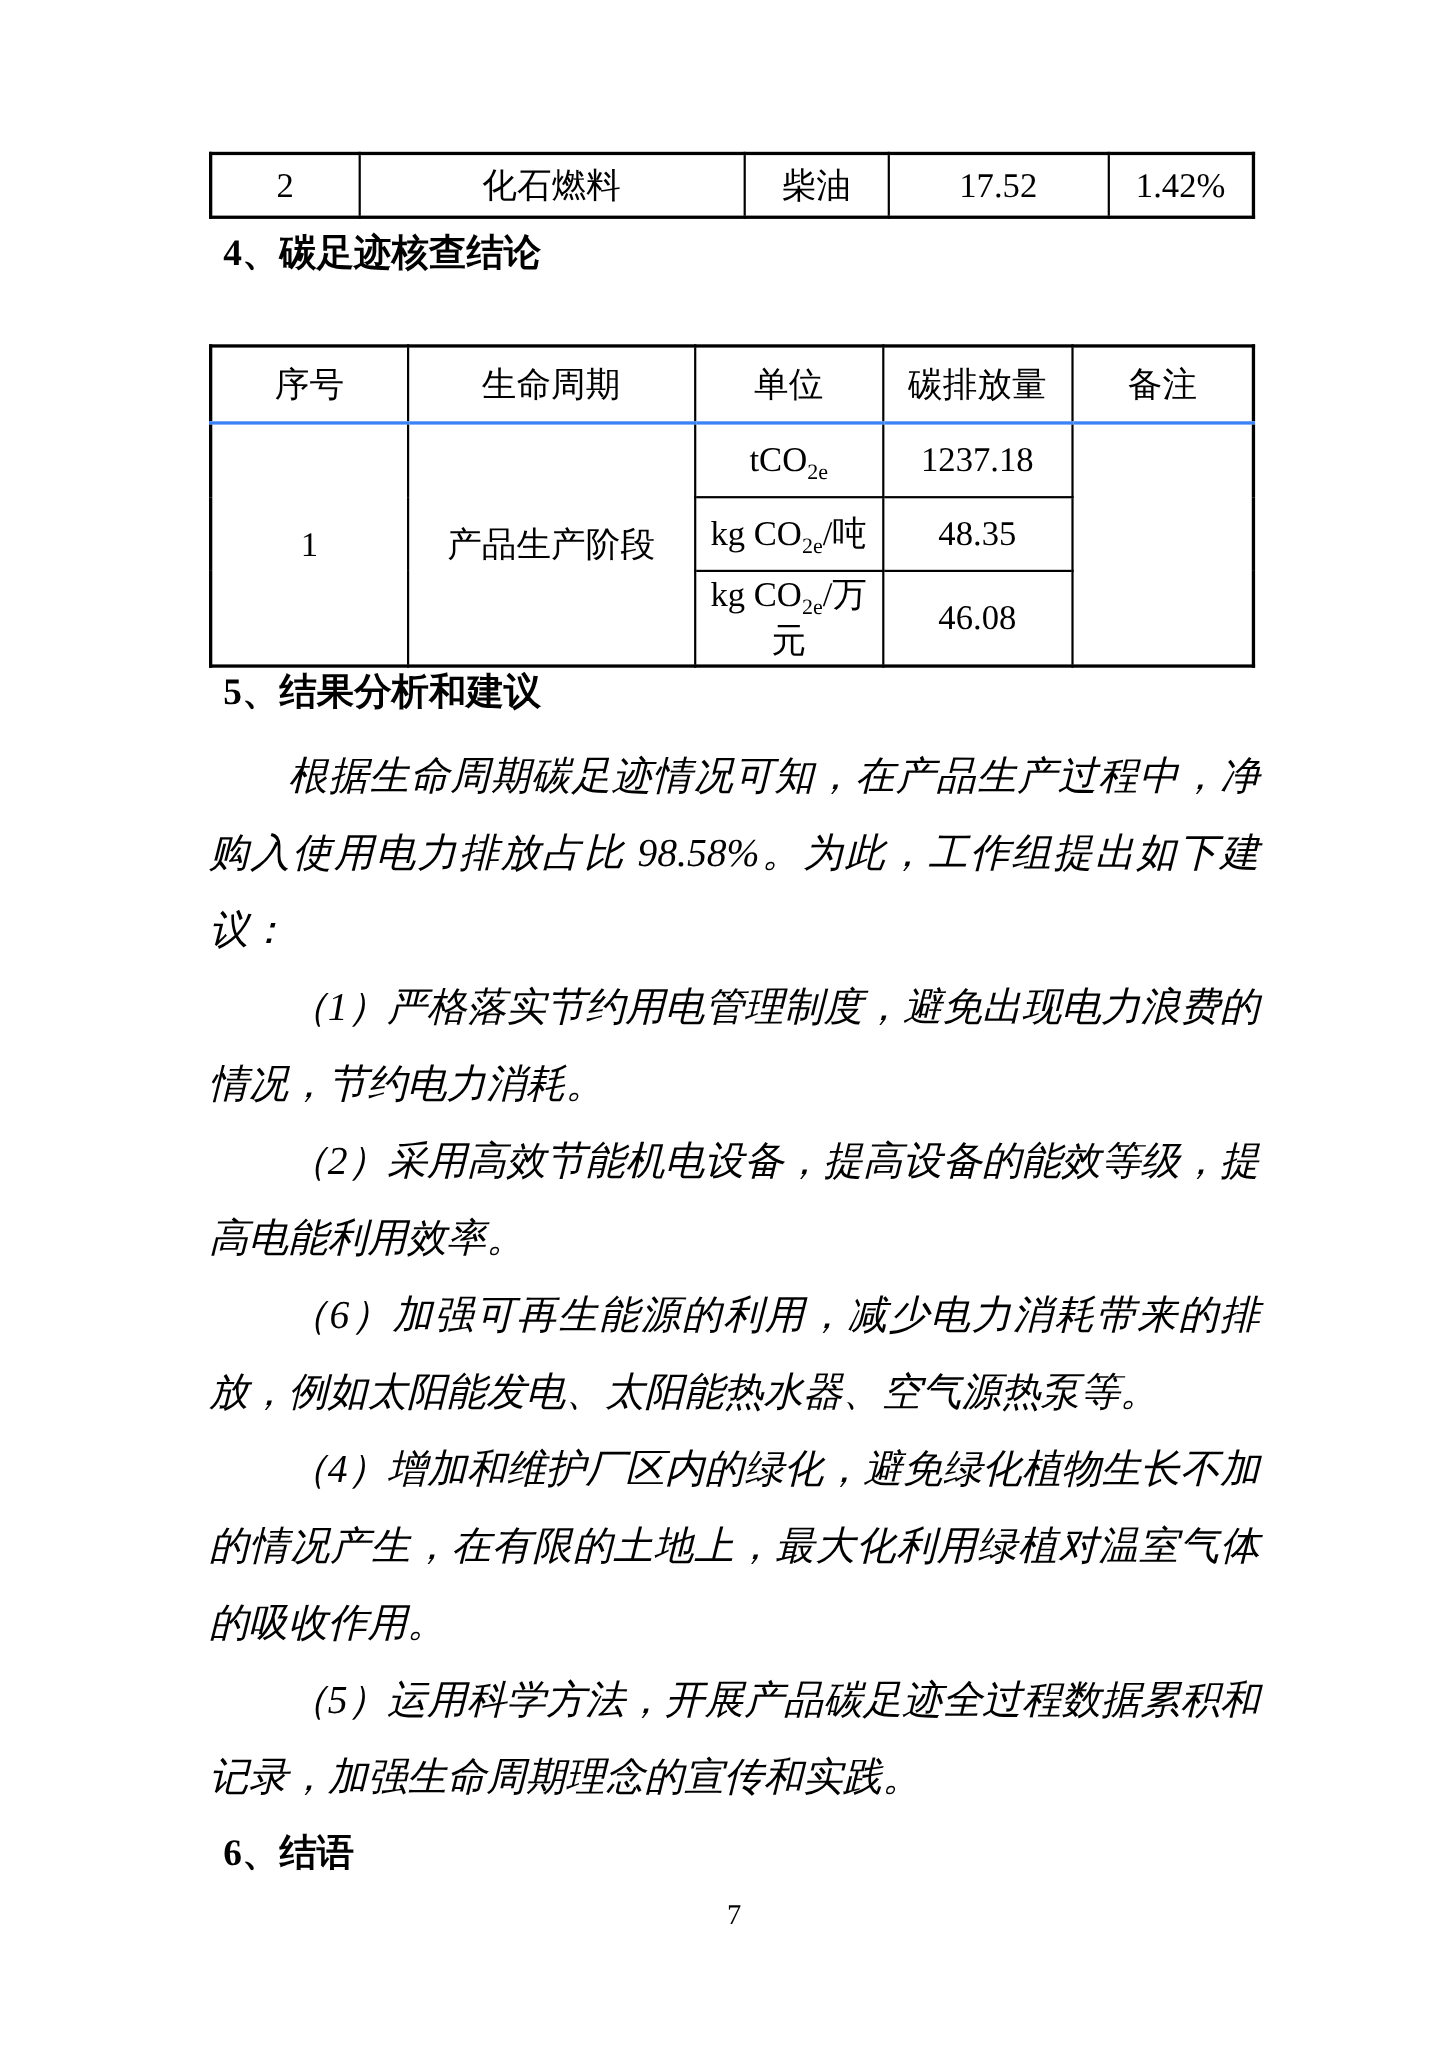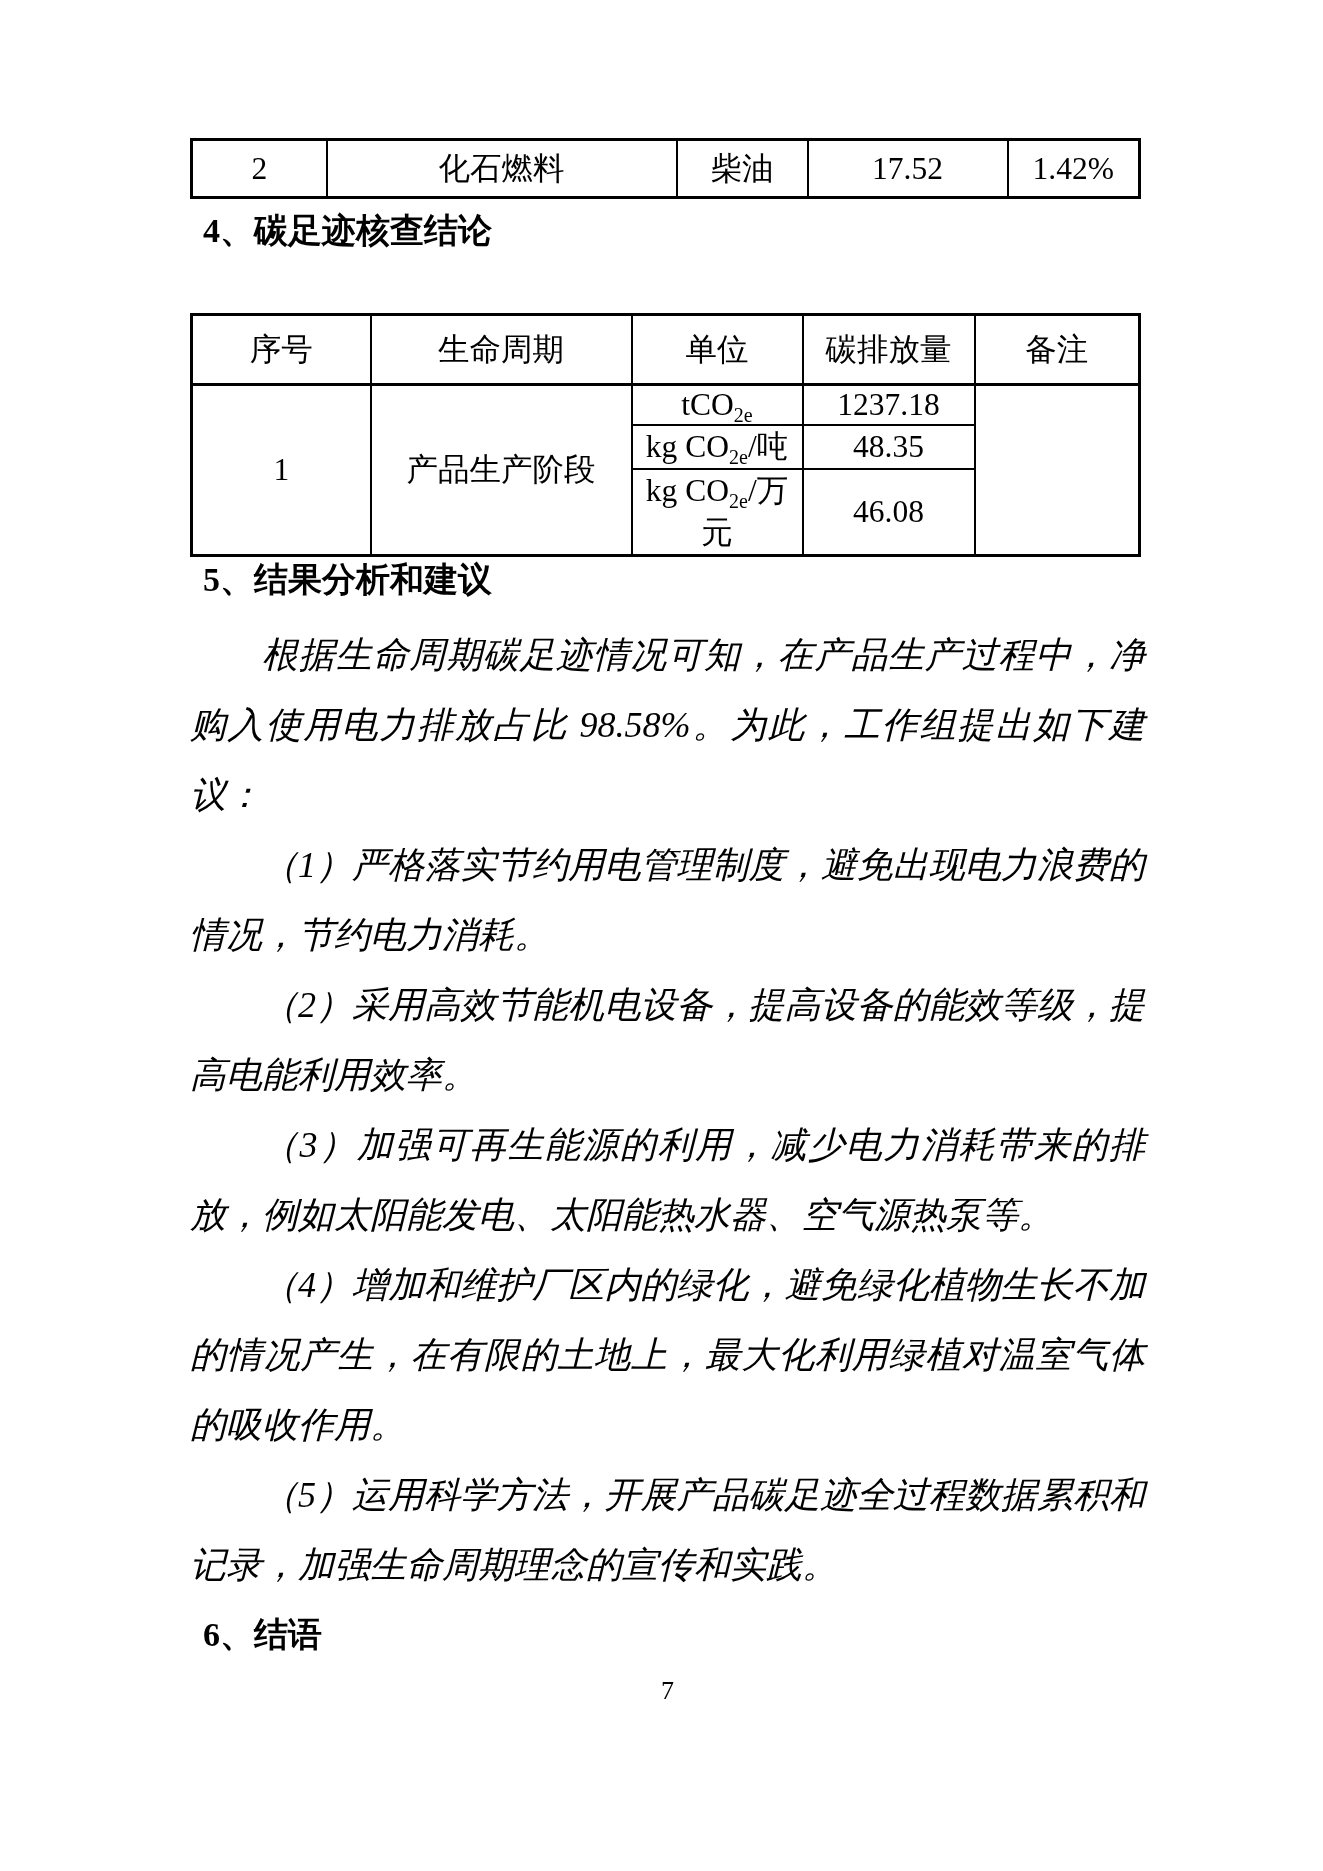--- a/index.html
+++ b/index.html
@@ -27,22 +27,22 @@
     vertical-align: middle;
     font-size: 31.5px;
     font-weight: normal;
     padding: 0 4px;
     box-sizing: border-box;
   }
   .tbl { width: 948px; }
   .tbl-fuel { margin-top: 138px; border: 3px solid #000; }
   .tbl-fuel td { height: 58px; }
   .tbl-footprint { margin-top: 62px; border: 3px solid #000; }
-  .tbl-footprint thead th { height: 70px; border-bottom: 3px solid #000000; }
-  .tbl-footprint tbody td { height: 40px; }
+  .tbl-footprint thead th { height: 70px; border-bottom: 3px solid #3b82f6; }
+  .tbl-footprint tbody td { height: 67px; }
   .sub { font-size: 20px; vertical-align: sub; line-height: 0; }
   
   .h-sec {
     font-size: 34px;
     font-weight: bold;
     line-height: 40px;
     margin: 13px;
   }
   .h4 { margin-top: 12px; }
   .h5 { margin-top: 0; line-height: 46px; }
@@ -131,21 +131,21 @@
           <td>46.08</td>
         </tr>
       </tbody>
     </table>
 
     <p class="h-sec h5">5、结果分析和建议</p>
     <div class="body-block">
       <p>根据生命周期碳足迹情况可知，在产品生产过程中，净购入使用电力排放占比 98.58%。为此，工作组提出如下建议：</p>
       <p>（1）严格落实节约用电管理制度，避免出现电力浪费的情况，节约电力消耗。</p>
       <p>（2）采用高效节能机电设备，提高设备的能效等级，提高电能利用效率。</p>
-      <p>（3）加强可再生能源的利用，减少电力消耗带来的排放，例如太阳能发电、太阳能热水器、空气源热泵等。</p>
+      <p>（6）加强可再生能源的利用，减少电力消耗带来的排放，例如太阳能发电、太阳能热水器、空气源热泵等。</p>
       <p>（4）增加和维护厂区内的绿化，避免绿化植物生长不加的情况产生，在有限的土地上，最大化利用绿植对温室气体的吸收作用。</p>
       <p>（5）运用科学方法，开展产品碳足迹全过程数据累积和记录，加强生命周期理念的宣传和实践。</p>
     </div>
 
     <p class="h-sec h6">6、结语</p>
 
     <div class="page-number">7</div>
 
   </div>
 </div>

